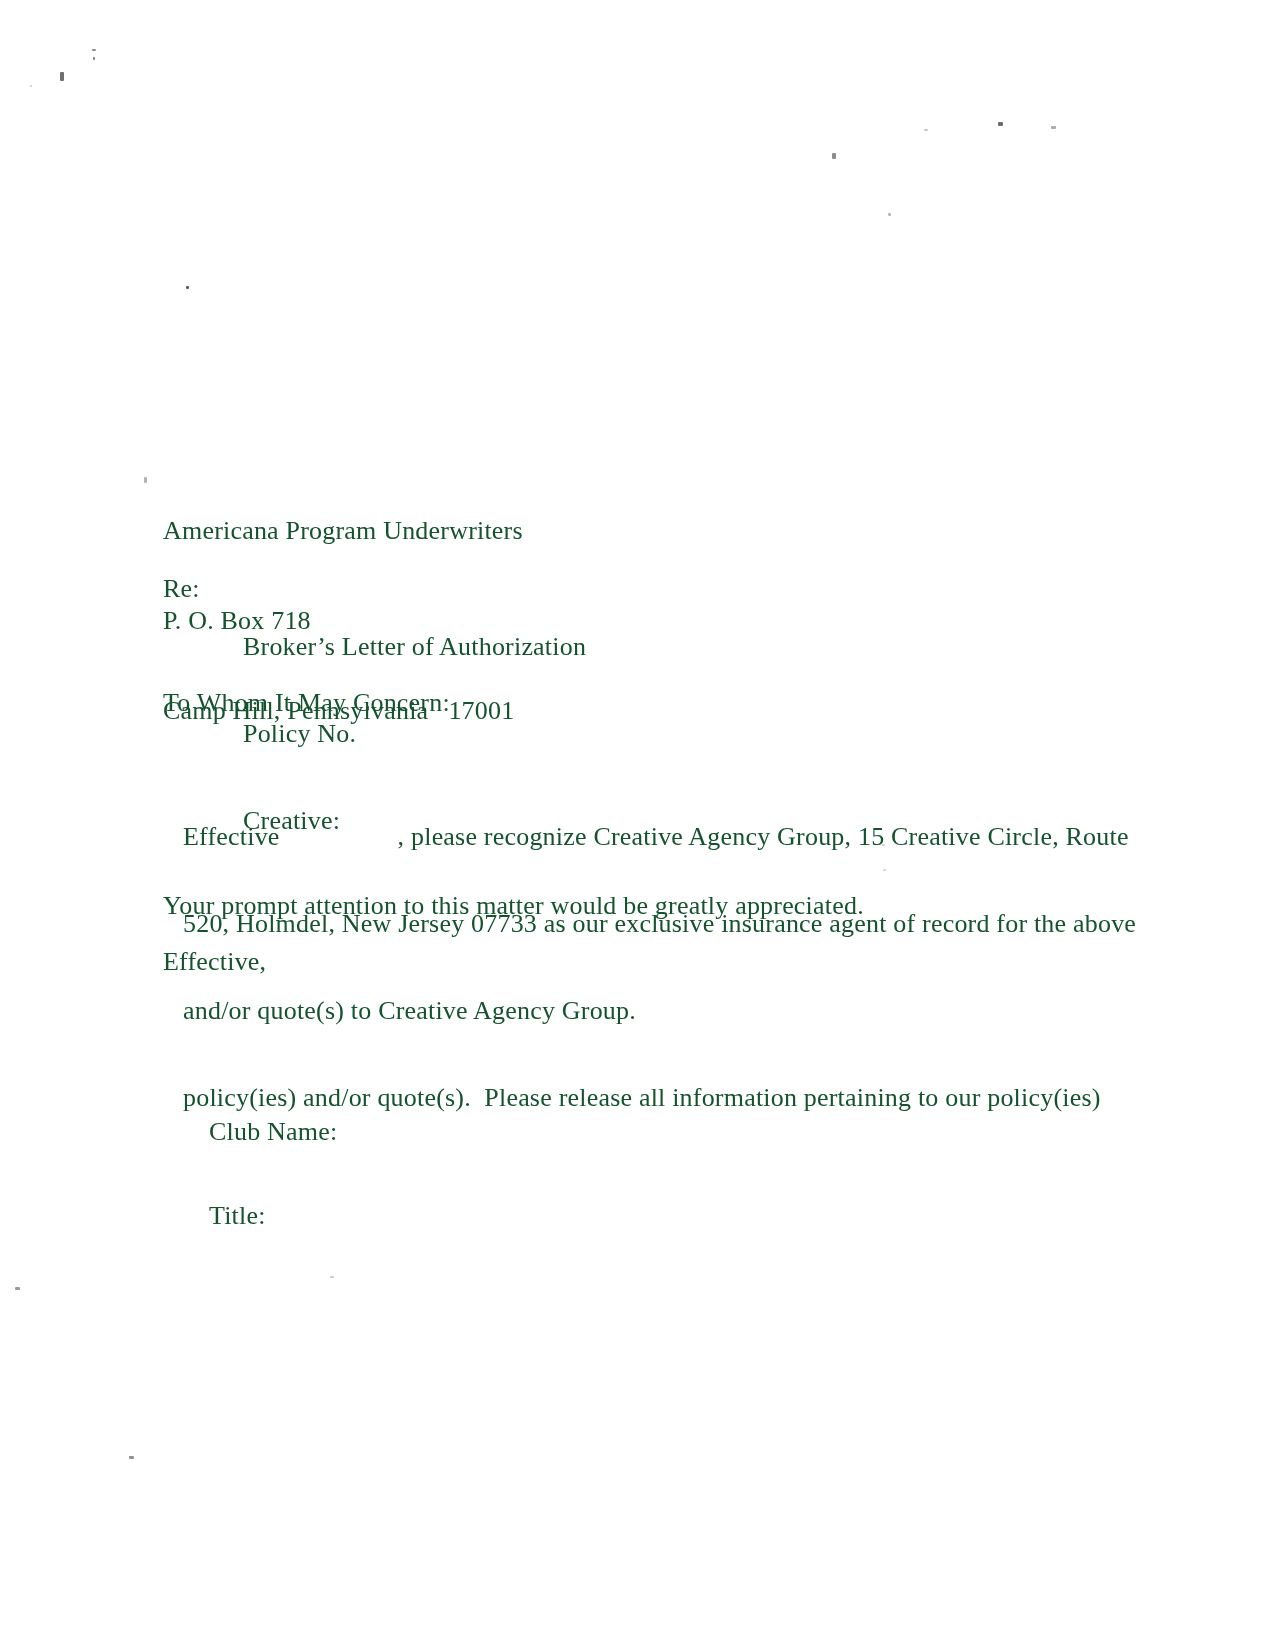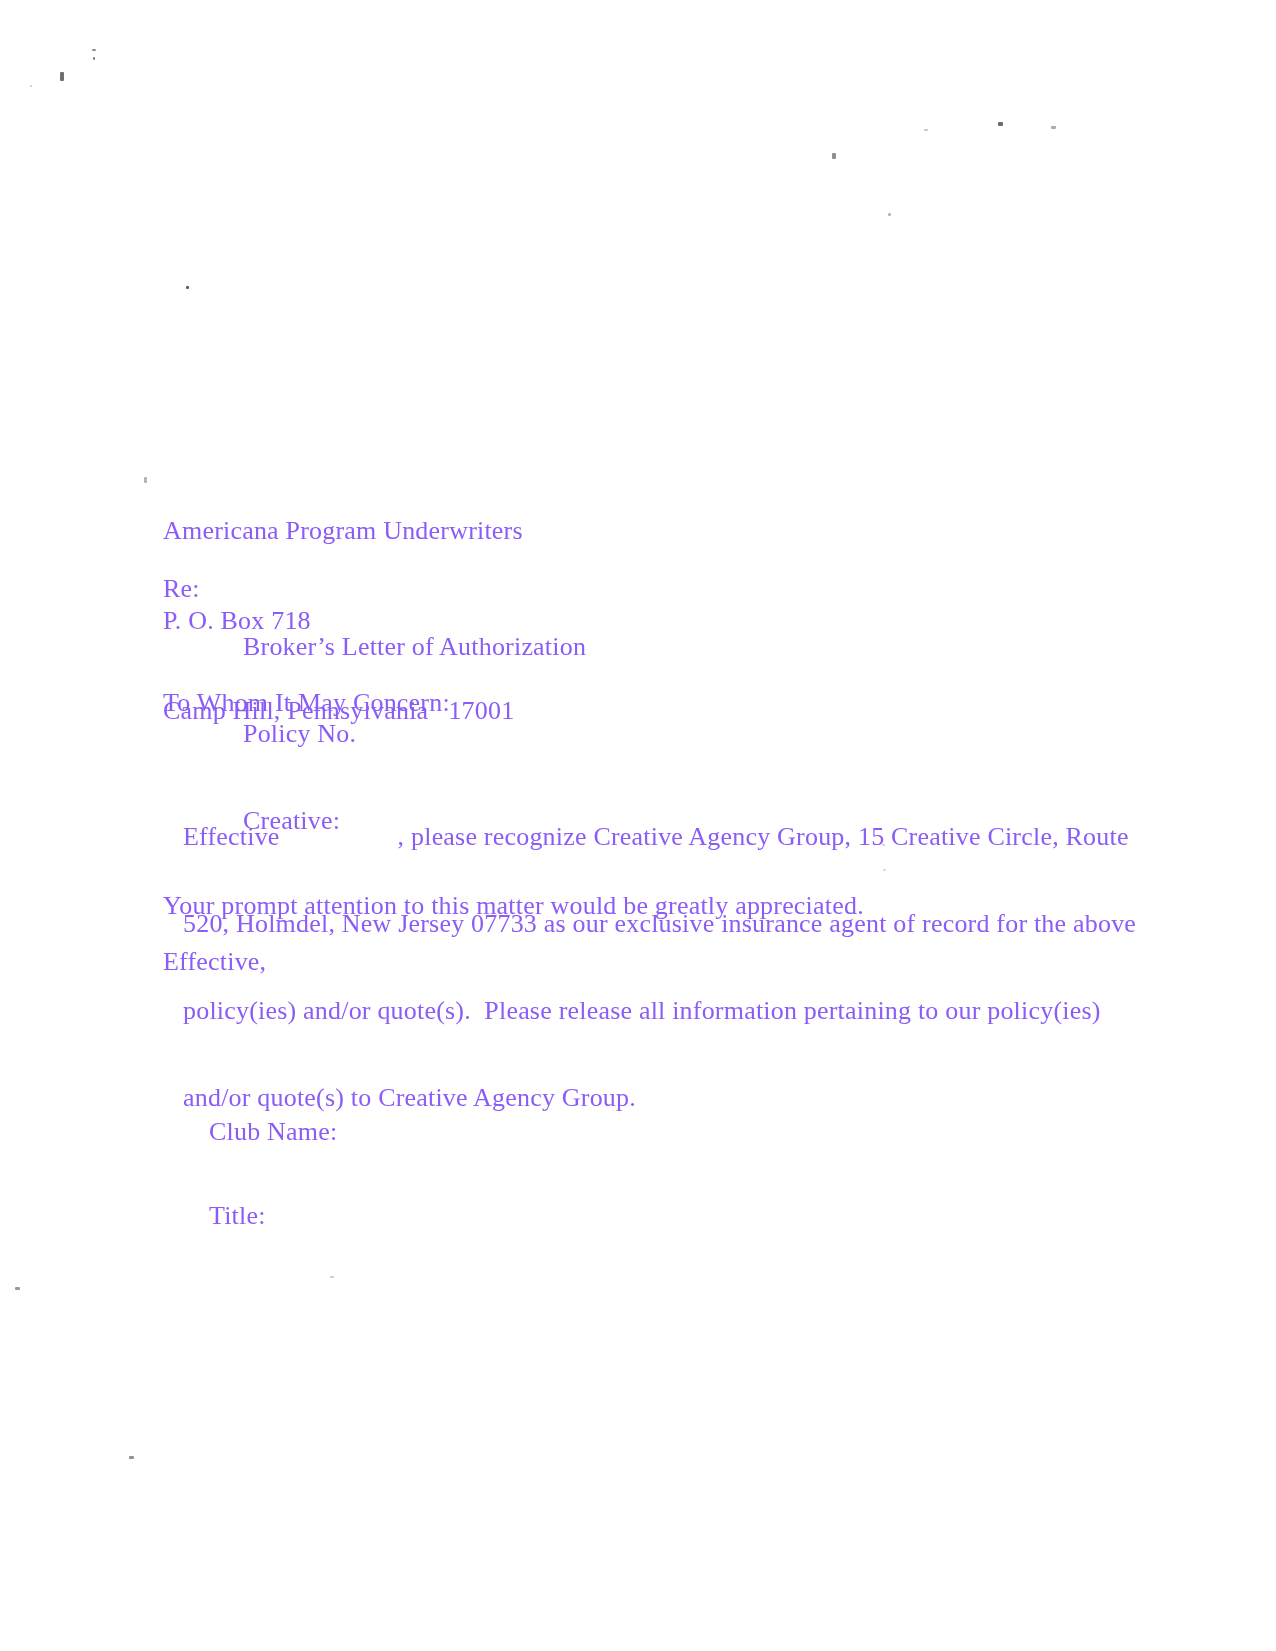--- a/index.html
+++ b/index.html
@@ -3,21 +3,21 @@
 <meta charset="utf-8">
 <style>
   html,body{margin:0;padding:0;background:#ffffff;}
   .page{
     position:relative;
     width:1276px;
     height:1533px;
     background:#ffffff;
     overflow:hidden;
     font-family:"Liberation Serif", serif;
-    color:#8b5cf6;
+    color:#14532d;
   }
   .block{
     position:absolute;
     left:163px;
     font-size:26px;
     line-height:29px;
     white-space:pre-wrap;
     letter-spacing:0.2px;
   }
   .recipient{line-height:30px;}
@@ -63,22 +63,22 @@
       <div>Policy No.</div>
       <div>Creative:</div>
     </div>
   </div>
 
   <div class="block" style="top:688px;">To Whom It May Concern:</div>
 
   <div class="block" style="top:764px;margin-left:20px;">
     <div><span>Effective</span><span class="date-gap"></span><span>, please recognize Creative Agency Group, 15 Creative Circle, Route</span></div>
     <div>520, Holmdel, New Jersey 07733 as our exclusive insurance agent of record for the above</div>
+    <div>and/or quote(s) to Creative Agency Group.</div>
     <div>policy(ies) and/or quote(s).  Please release all information pertaining to our policy(ies)</div>
-    <div>and/or quote(s) to Creative Agency Group.</div>
   </div>
 
   <div class="block" style="top:891px;">Your prompt attention to this matter would be greatly appreciated.</div>
 
   <div class="block" style="top:947px;">Effective,</div>
 
   <div class="block signature" style="top:1062px;margin-left:46px;">
     <div>Club Name:</div>
     <div>Title:</div>
   </div>

